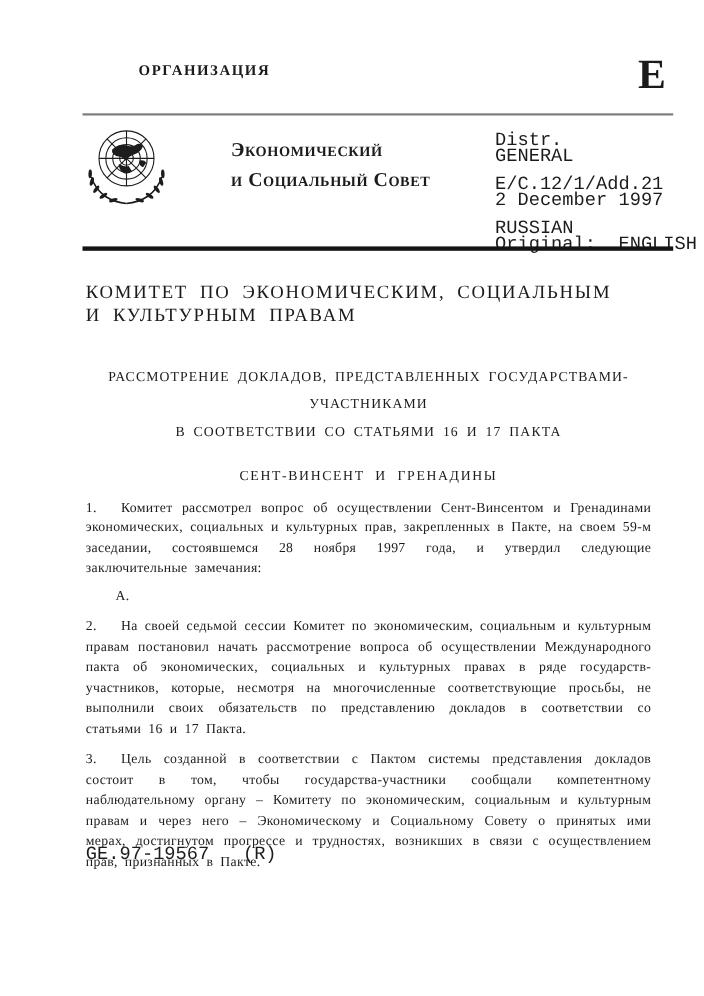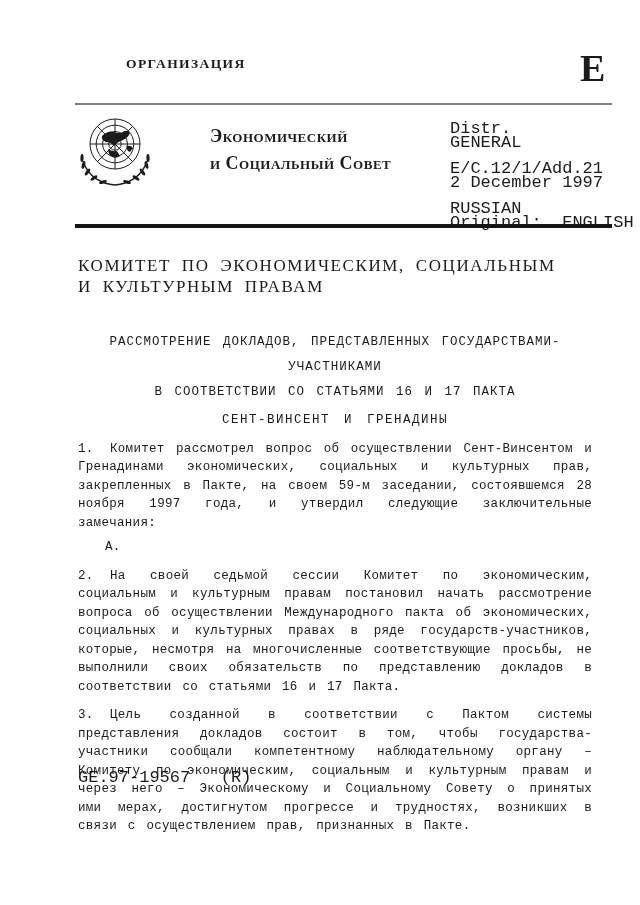--- a/index.html
+++ b/index.html
@@ -44,32 +44,32 @@
   }
   
   .committee{
     position:absolute;left:78px;top:255px;
     font-size:17px;line-height:21px;
     letter-spacing:1.6px;word-spacing:5px;
   }
   
   .main{
     position:absolute;left:78px;top:330px;width:514px;
-    font-size:12.5px;line-height:18.5px;font-family:Liberation Mono, monospace;
+    font-size:12.5px;line-height:18.5px;
   }
   .title-line{
     text-align:center;letter-spacing:1px;word-spacing:3px;line-height:25px;
   }
   .subtitle{
     margin-top:5px;text-align:center;
     text-decoration:underline;text-underline-offset:2px;
     word-spacing:3px;
   }
   .country{
-    margin-top:6px;text-align:center;
+    margin-top:18px;text-align:center;
     letter-spacing:1.5px;word-spacing:5px;
   }
   .para{
     margin-top:10px;
     text-align:justify;
     word-spacing:3px;letter-spacing:0.3px;
   }
   .pnum{display:inline-block;width:32px;}
   .section-a{
     margin-top:6px;

